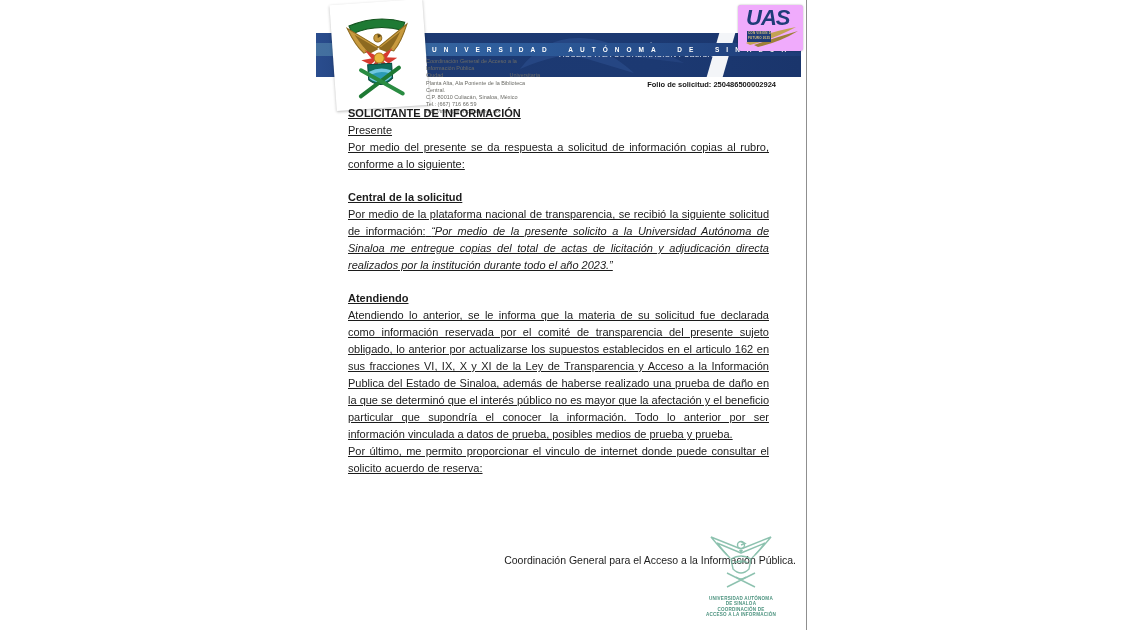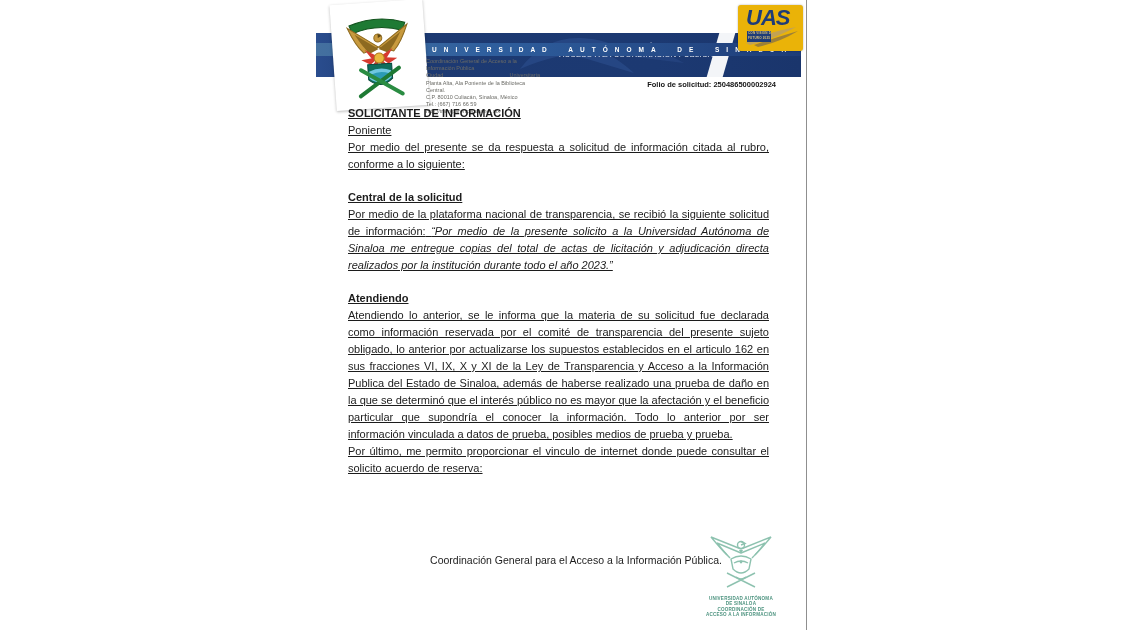--- a/index.html
+++ b/index.html
@@ -35,21 +35,21 @@
     background:linear-gradient(90deg,#44709f 0%,#2f5f9e 35%,#1e3c78 100%);
   }
   .band-text{
     position:absolute;left:116px;top:3px;color:#ffffff;
     font-size:6.5px;font-weight:bold;letter-spacing:7px;word-spacing:6px;
     white-space:nowrap;
   }
   
   .logo-box{
     position:absolute;left:422px;top:5px;width:65px;height:46px;
-    background:#eab308;border-radius:3px;box-shadow:0 0 2px rgba(0,0,0,.35);
+    background:#f0abfc;border-radius:3px;box-shadow:0 0 2px rgba(0,0,0,.35);
     overflow:hidden;
   }
   .uas-text{
     position:absolute;left:8px;top:2px;
     font-size:22px;line-height:22px;font-weight:bold;font-style:italic;
     color:#1e3c78;letter-spacing:-1px;
   }
   .logo-minibox{
     position:absolute;left:9px;top:26px;width:24px;height:11px;
     background:#1e3c78;
@@ -83,21 +83,21 @@
   }
   .doc-body p{margin:0;}
   .line{text-align:left;}
   .bold{font-weight:bold;}
   .italic{font-style:italic;}
   .gap{margin-top:16px;}
   .gap-sm{margin-top:13px;}
   .doc-link{color:#1c1c1c;text-decoration:none;word-break:break-all;cursor:pointer;}
   
   .signature{
-    position:absolute;left:40px;top:554px;width:440px;text-align:center;
+    position:absolute;left:40px;top:554px;width:440px;text-align:right;
     font-size:10.5px;color:#1c1c1c;
   }
   .seal{position:absolute;left:382px;top:533px;width:86px;text-align:center;}
   .seal-text{
     margin-top:1px;font-size:4.6px;line-height:5.4px;font-weight:bold;
     color:#4e9480;letter-spacing:.2px;
   }
 </style>
 </head>
 <body>
@@ -176,23 +176,23 @@
     <div>http://transparencia.uasnet.mx</div>
   </div>
 
   <div class="folio">
     <span>Folio de solicitud:</span>
     <span>250486500002924</span>
   </div>
 
   <div class="doc-body">
     <div class="line bold">SOLICITANTE DE INFORMACIÓN</div>
-    <div class="line">Poniente</div>
-
-    <p class="gap">Por medio del presente se da respuesta a solicitud de información citada al rubro, conforme a lo siguiente:</p>
+    <div class="line">Presente</div>
+
+    <p class="gap">Por medio del presente se da respuesta a solicitud de información copias al rubro, conforme a lo siguiente:</p>
 
     <div class="gap">
       <div class="line bold">Central de la solicitud</div>
       <p><span>Por medio de la plataforma nacional de transparencia, se recibió la siguiente solicitud de información:</span> <span class="italic">“Por medio de la presente solicito a la Universidad Autónoma de Sinaloa me entregue copias del total de actas de licitación y adjudicación directa realizados por la institución durante todo el año 2023.”</span></p>
     </div>
 
     <div class="gap">
       <div class="line bold">Atendiendo</div>
       <p>Atendiendo lo anterior, se le informa que la materia de su solicitud fue declarada como información reservada por el comité de transparencia del presente sujeto obligado, lo anterior por actualizarse los supuestos establecidos en el articulo 162 en sus fracciones VI, IX, X y XI de la Ley de Transparencia y Acceso a la Información Publica del Estado de Sinaloa, además de haberse realizado una prueba de daño en la que se determinó que el interés público no es mayor que la afectación y el beneficio particular que supondría el conocer la información. Todo lo anterior por ser información vinculada a datos de prueba, posibles medios de prueba y prueba.</p>
     </div>

